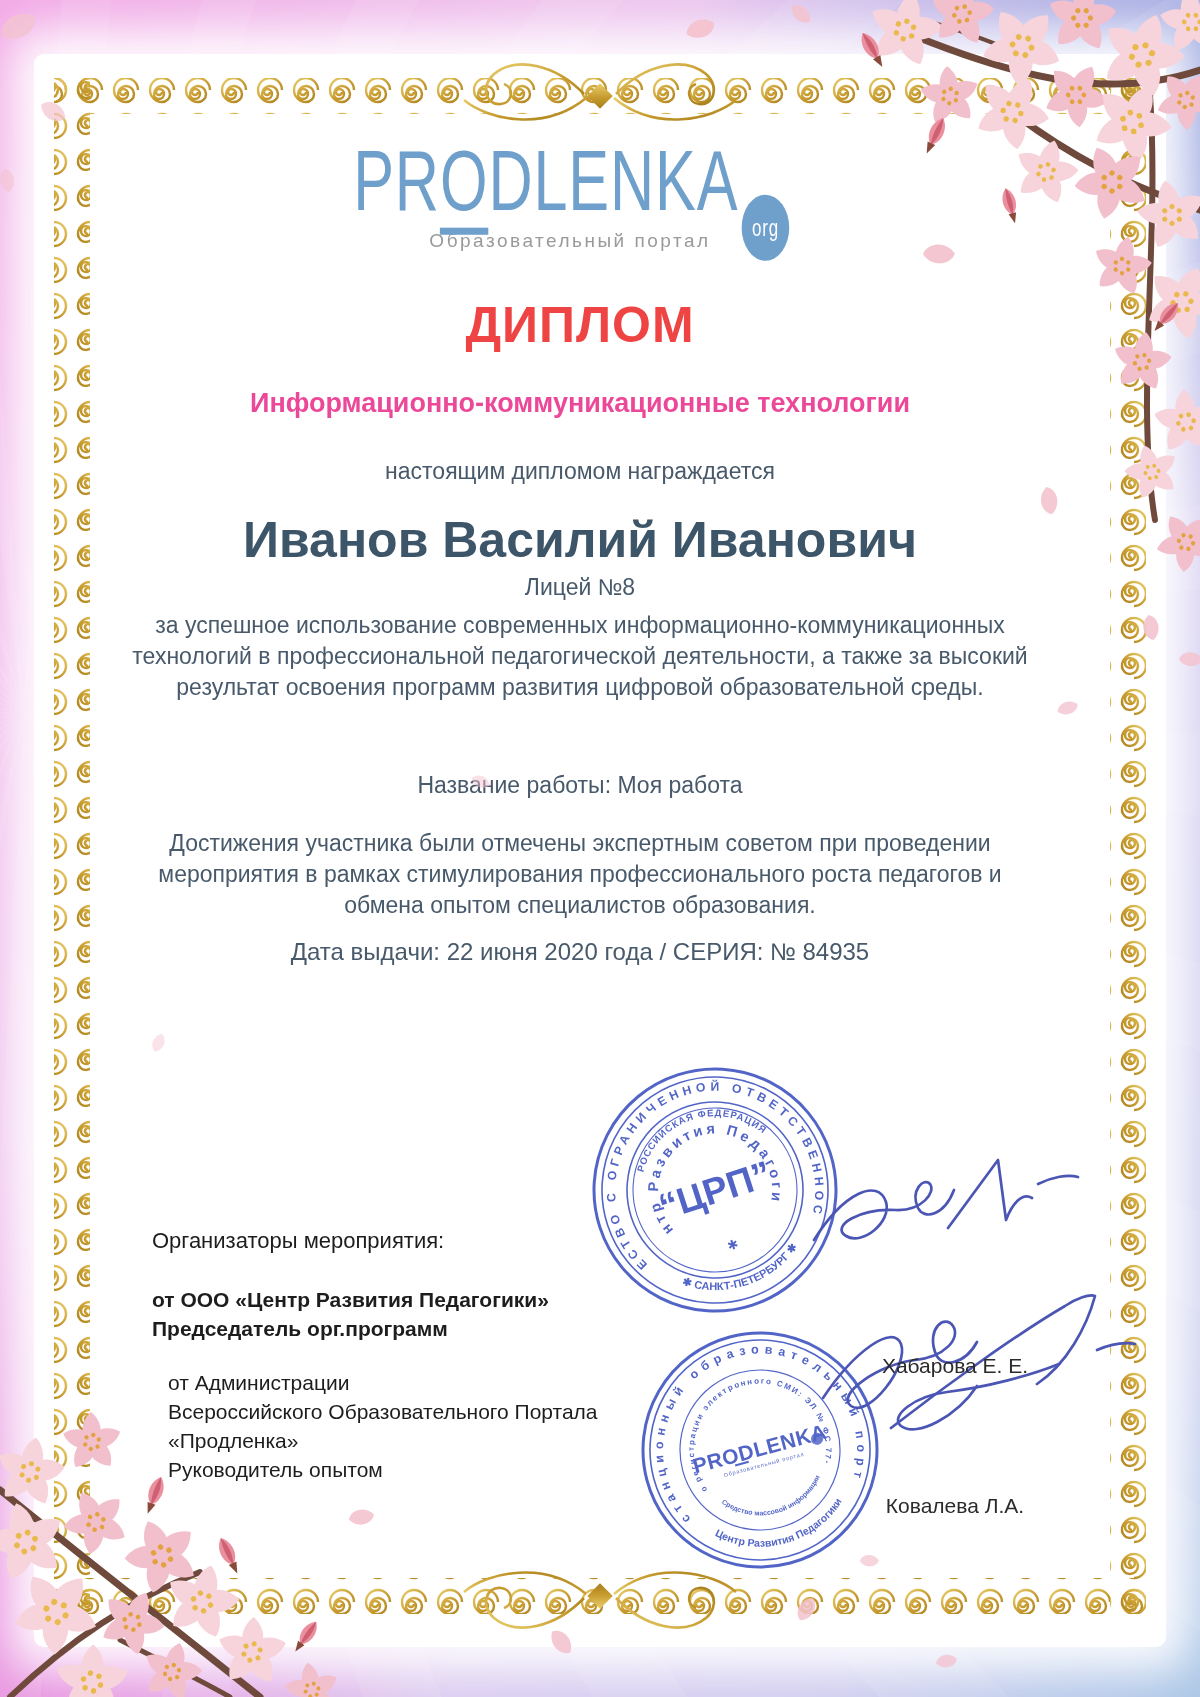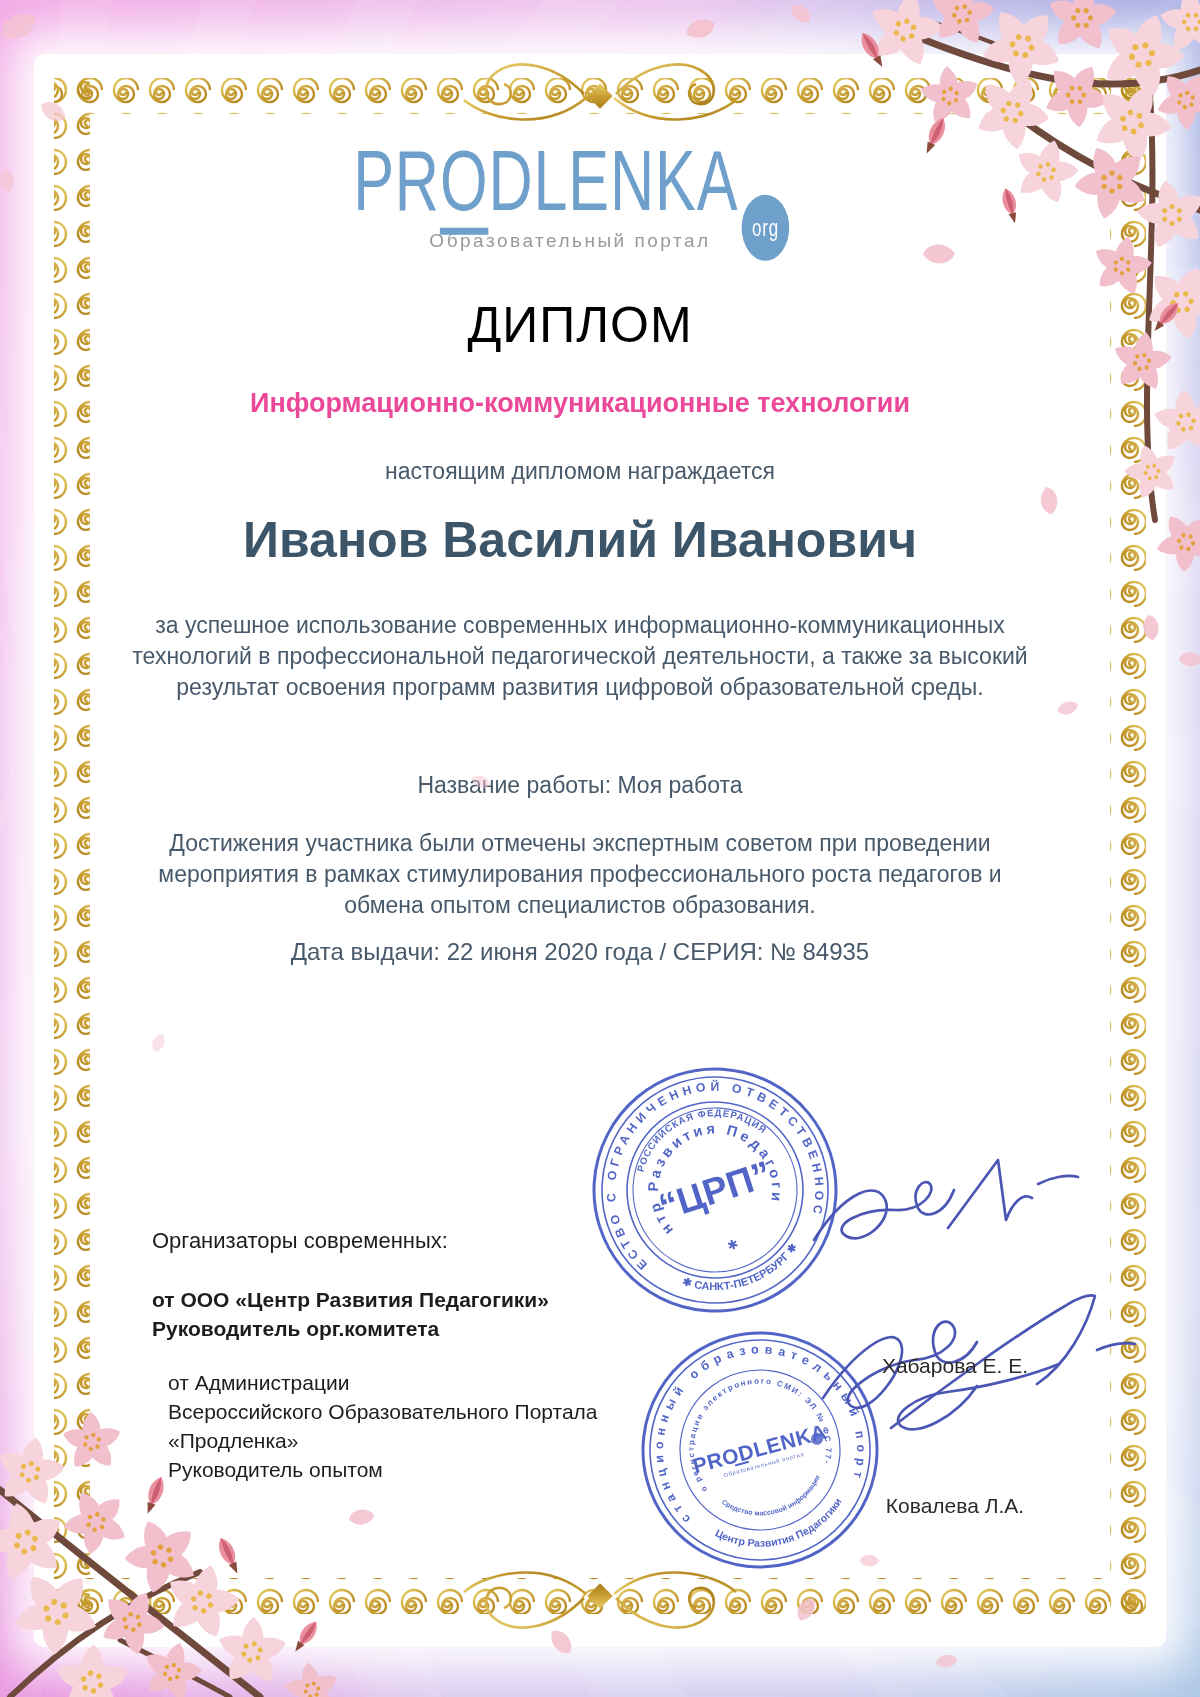--- a/index.html
+++ b/index.html
@@ -22,21 +22,21 @@
   .wordmark{display:inline-block;position:relative;font-size:72px;font-weight:400;
       letter-spacing:1px;transform:scale(.85,1.18);transform-origin:center top;line-height:1;}
   .logo-o{border-bottom:6px solid #6fa0cb;}
   .org-circle{display:inline-flex;align-items:center;justify-content:center;position:relative;
       top:22px;left:4px;width:56px;height:56px;border-radius:50%;background:#6fa0cb;color:#fff;
       font-size:20px;letter-spacing:1px;}
   .tagline{margin-top:10px;font-size:19px;letter-spacing:2.5px;color:#9a9a9a;}
 
   .ctr{left:100px;width:960px;text-align:center;color:#47596a;}
   .wide{left:130px;width:900px;}
-  .title{top:296px;font-size:50px;font-weight:normal;color:#000000;letter-spacing:1px;}
+  .title{top:296px;font-size:50px;font-weight:bold;color:#ef4444;letter-spacing:1px;}
   .category{top:388px;font-size:27px;font-weight:bold;color:#ec4899;}
   .award-line{top:458px;font-size:23px;}
   .recipient{top:511px;font-size:50px;font-weight:bold;color:#3c5568;}
   .school{top:574px;font-size:23px;}
   .body-text{top:610px;font-size:23px;line-height:31px;}
   .work-line{top:772px;font-size:23px;}
   .achievement{top:828px;font-size:23px;line-height:31px;}
   .issue-line{top:938px;font-size:24px;}
 
   .org-block{left:152px;color:#1d1d1d;font-size:21px;line-height:29px;text-align:left;}
@@ -93,29 +93,30 @@
     <div class="wordmark"><span>PR</span><span class="logo-o">O</span><span>DLENKA</span><span class="org-circle">
           <span>org</span>
         </span></div>
     <div class="tagline">Образовательный портал</div>
   </div>
 
   <div class="abs ctr title">ДИПЛОМ</div>
   <div class="abs ctr category">Информационно-коммуникационные технологии</div>
   <div class="abs ctr award-line">настоящим дипломом награждается</div>
   <div class="abs ctr recipient">Иванов Василий Иванович</div>
+  <div class="abs ctr school">Лицей №8</div>
   <div class="abs ctr wide body-text">за успешное использование современных информационно-коммуникационных технологий в профессиональной педагогической деятельности, а также за высокий результат освоения программ развития цифровой образовательной среды.</div>
   <div class="abs ctr work-line">Название работы: Моя работа</div>
   <div class="abs ctr wide achievement">Достижения участника были отмечены экспертным советом при проведении мероприятия в рамках стимулирования профессионального роста педагогов и обмена опытом специалистов образования.</div>
   <div class="abs ctr issue-line">Дата выдачи: 22 июня 2020 года / СЕРИЯ: № 84935</div>
 
-  <div class="abs org-block org-heading">Организаторы современных:</div>
+  <div class="abs org-block org-heading">Организаторы мероприятия:</div>
   <div class="abs org-block org1">
     <div>от ООО «Центр Развития Педагогики»</div>
-    <div>Руководитель орг.комитета</div>
+    <div>Председатель орг.программ</div>
   </div>
   <div class="abs org-block org2">
     <div>от Администрации</div>
     <div>Всероссийского Образовательного Портала</div>
     <div>«Продленка»</div>
     <div>Руководитель опытом</div>
   </div>
 
   <svg class="stamp" width="264" height="264" viewBox="-132 -132 264 264" style="left:583px;top:1058px;">
     <defs>

